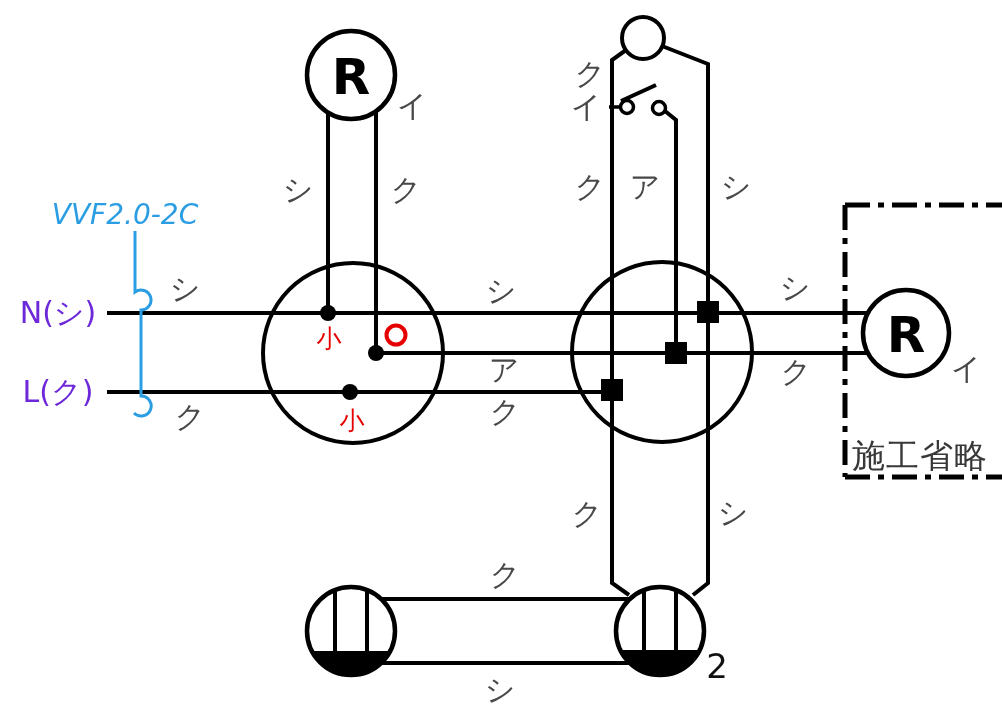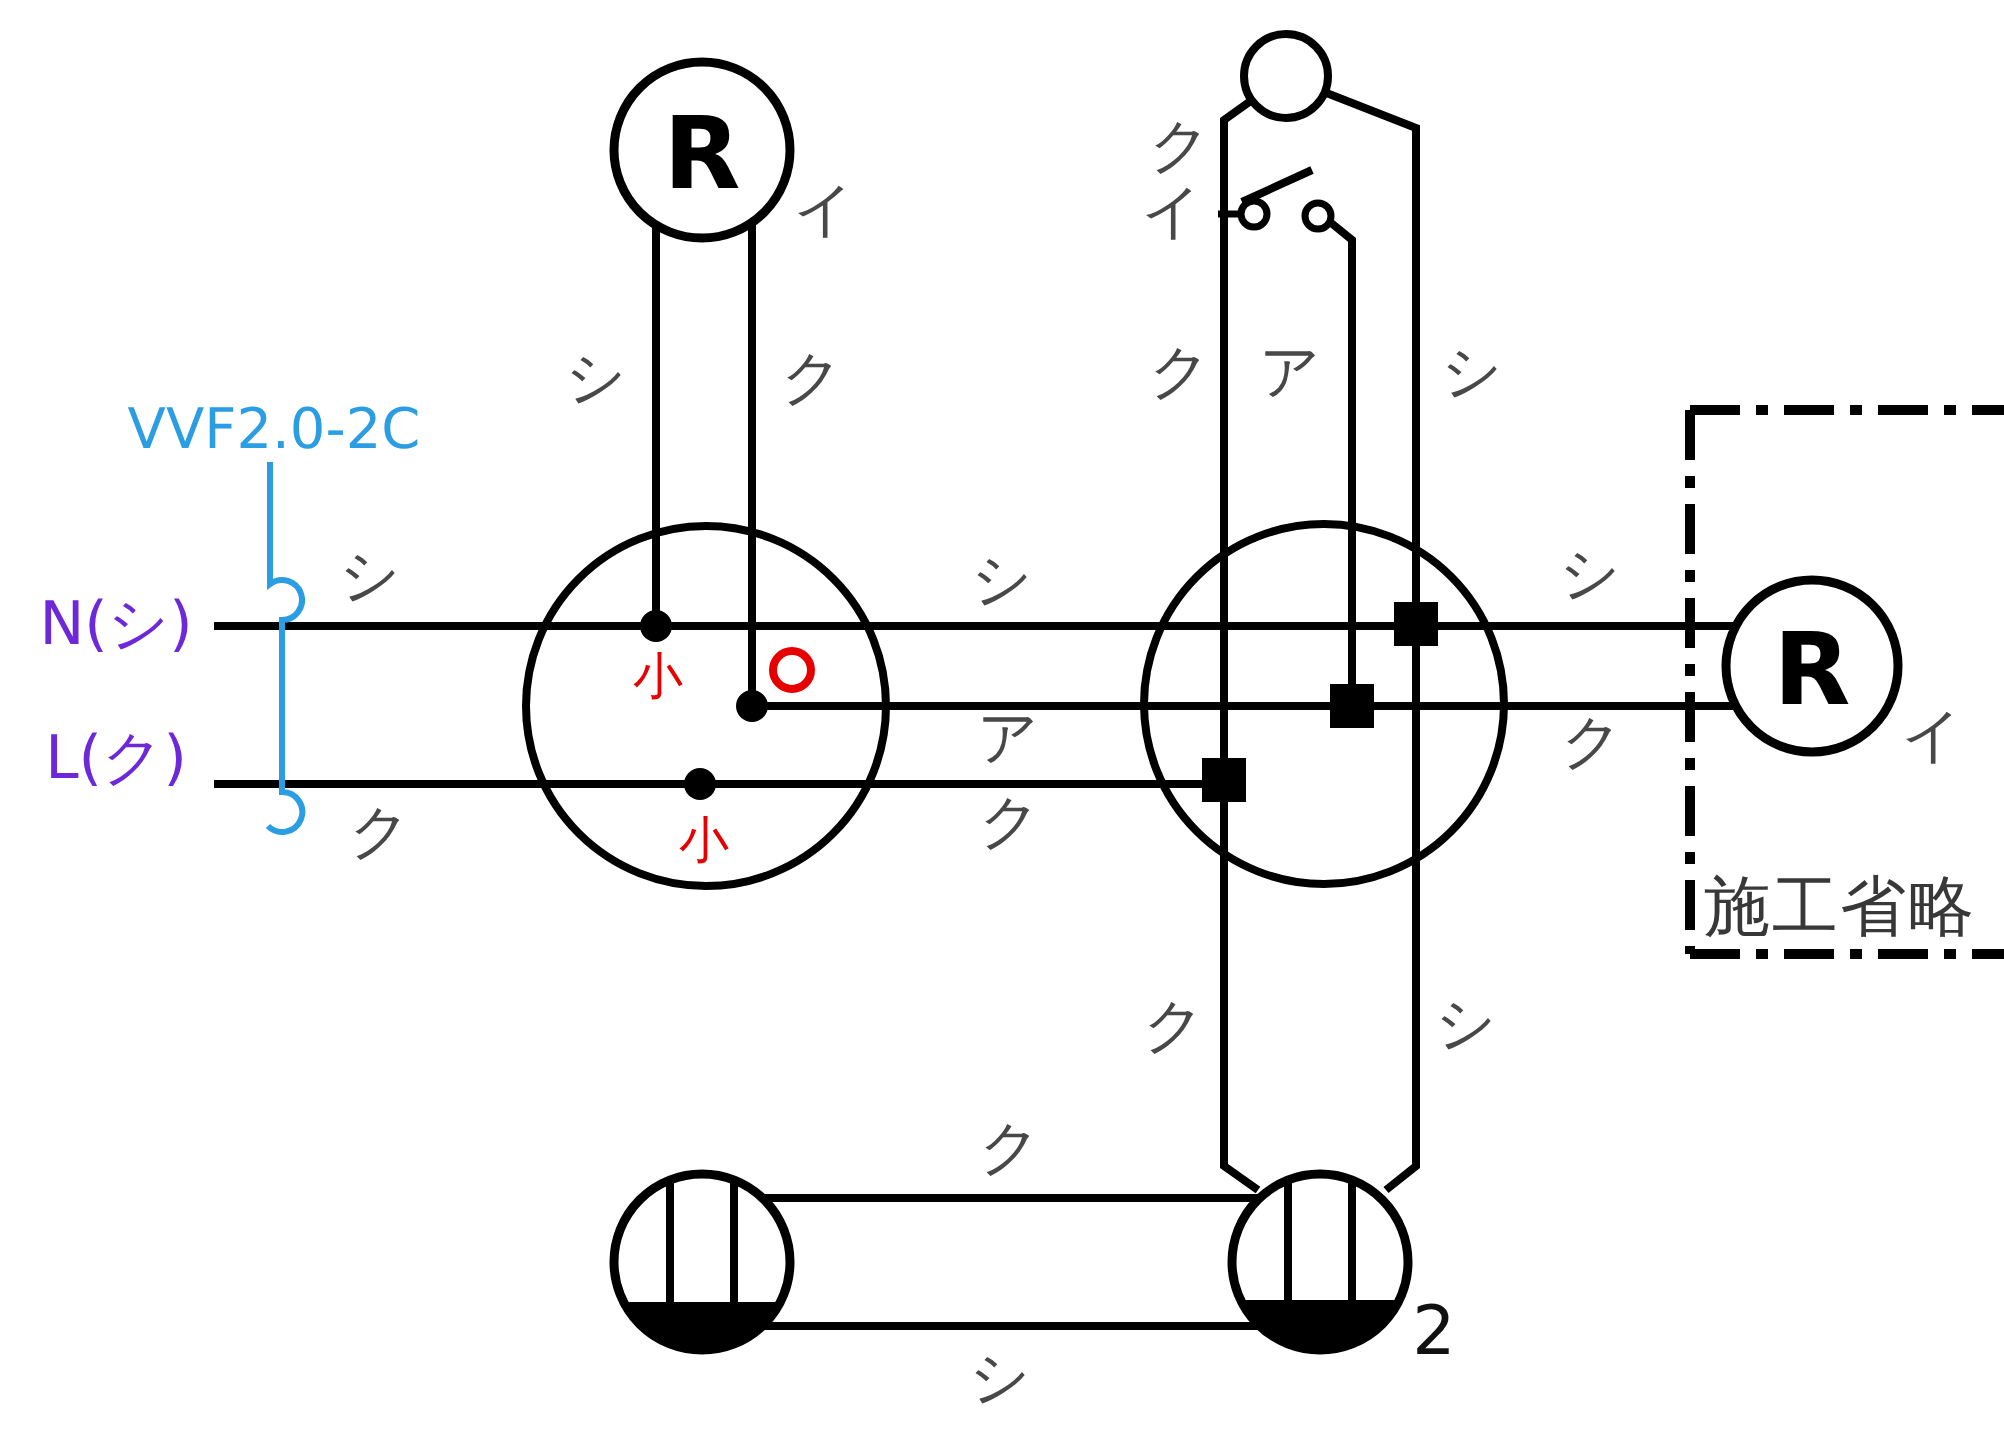--- a/index.html
+++ b/index.html
@@ -84,25 +84,25 @@
   </svg>
 
   <span class="lbl rsym" style="left:351px;top:77px;">R</span>
   <span class="lbl rsym" style="left:906px;top:335px;">R</span>
 
   <span class="lbl kat" style="left:412px;top:106px;">イ</span>
   <span class="lbl kat" style="left:966px;top:369px;">イ</span>
   <span class="lbl kat" style="left:586px;top:107px;">イ</span>
 
   <span class="lbl dark" style="left:58px;top:313px;">N(シ)</span>
-  <span class="lbl dark" style="left:58px;top:380px;">L(ク)</span>
+  <span class="lbl dark" style="left:58px;top:392px;">L(ク)</span>
 
-  <span class="lbl blue" style="left:137px;top:215px;">VVF2.0-2C</span>
+  <span class="lbl blue" style="left:125px;top:215px;font-style:italic;">VVF2.0-2C</span>
 
-  <span class="lbl omit" style="left:920px;top:455px;font-family:Liberation Serif, serif;">施工省略</span>
+  <span class="lbl omit" style="left:920px;top:455px;">施工省略</span>
 
   <span class="lbl num" style="left:717px;top:666px;">2</span>
 
   <span class="lbl red" style="left:329px;top:338px;">小</span>
   <span class="lbl red" style="left:352px;top:420px;">小</span>
 
   <span class="lbl kat" style="left:298px;top:190px;">シ</span>
   <span class="lbl kat" style="left:406px;top:190px;">ク</span>
   <span class="lbl kat" style="left:185px;top:289px;">シ</span>
   <span class="lbl kat" style="left:190px;top:417px;">ク</span>

